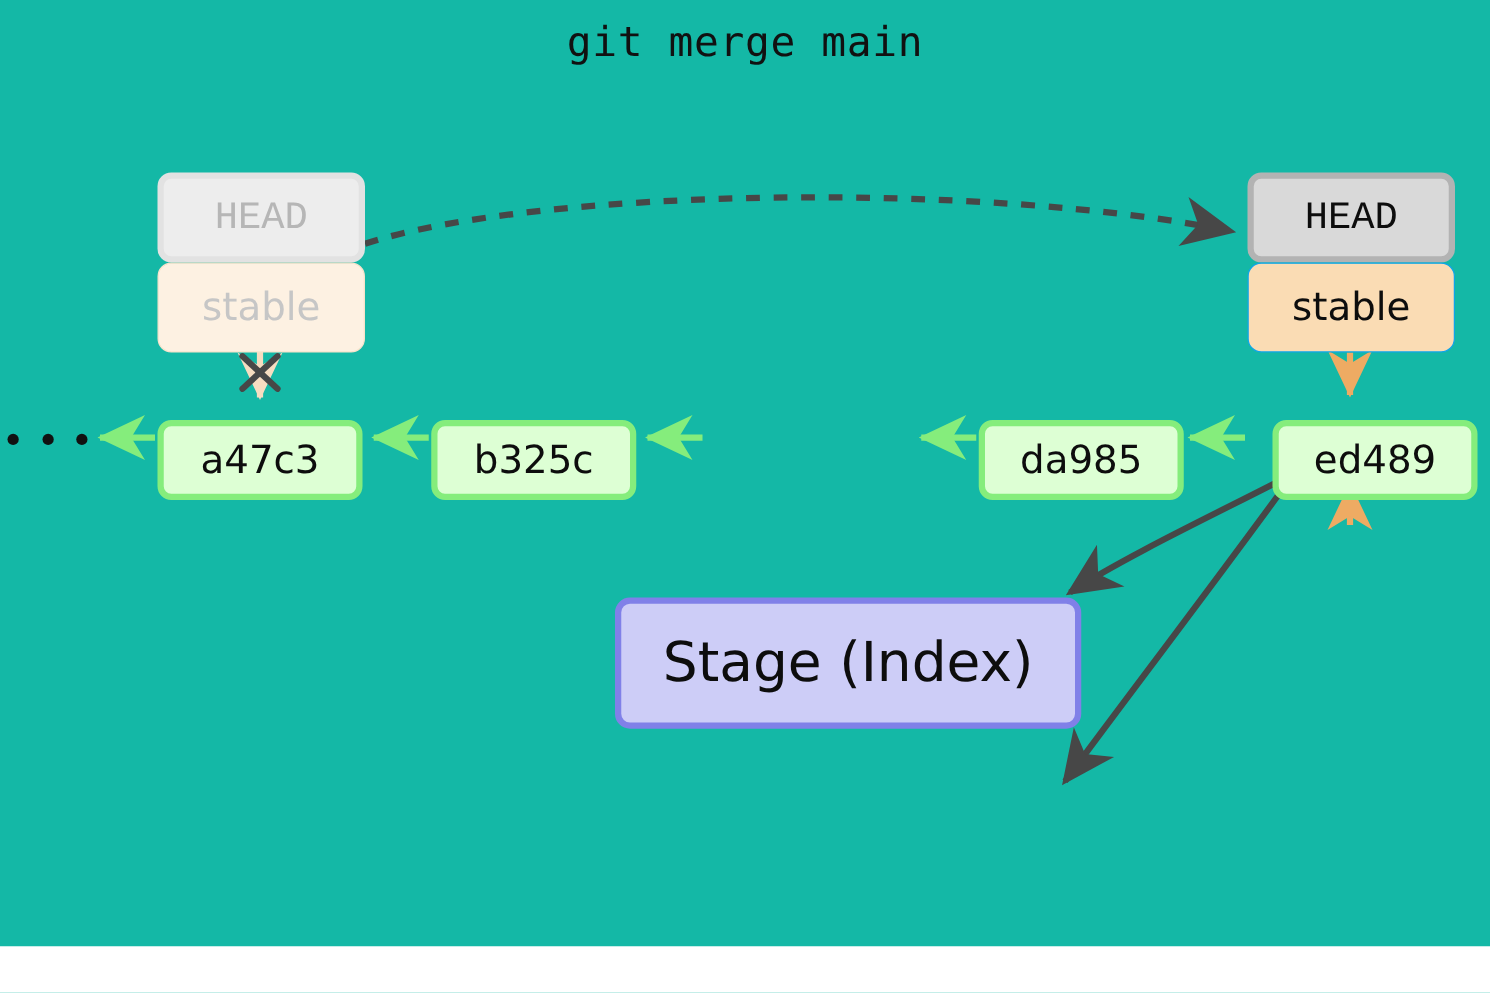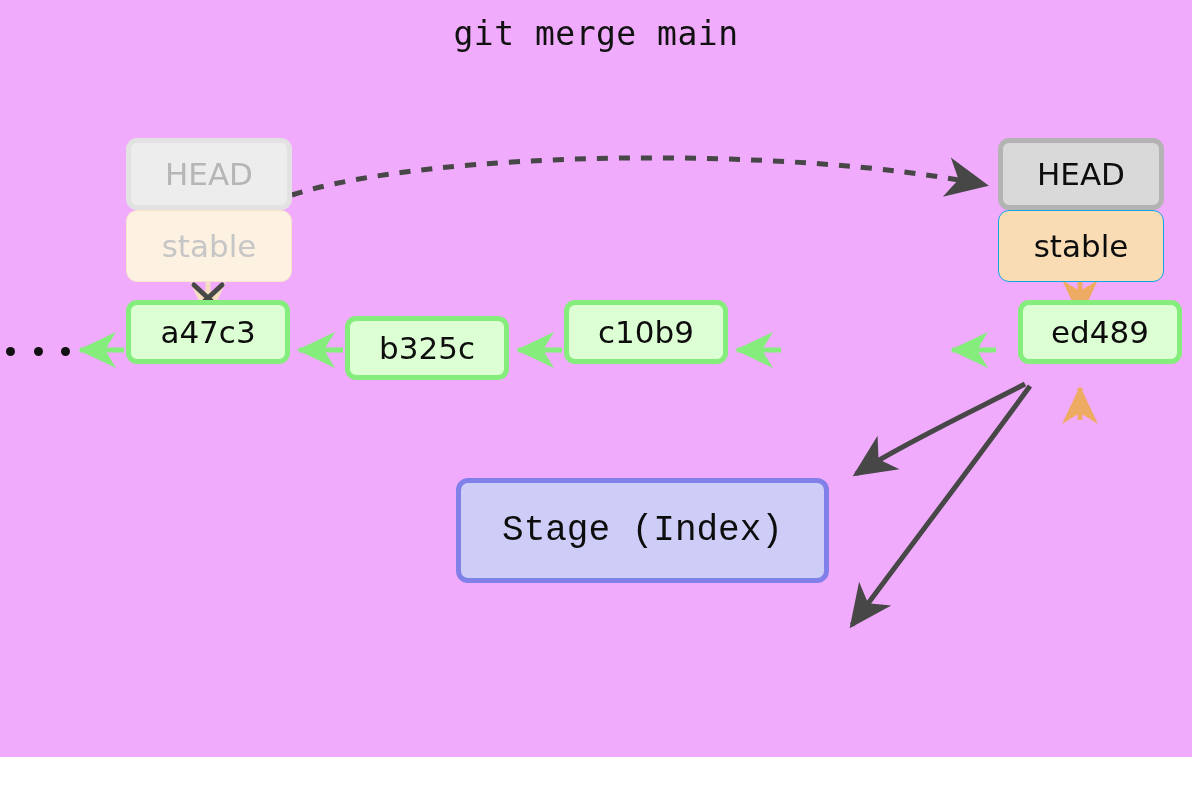--- a/index.html
+++ b/index.html
@@ -7,21 +7,21 @@
     width: 1192px;
     height: 794px;
     background: #ffffff;
     font-family: "DejaVu Sans", sans-serif;
     overflow: hidden;
   }
   #canvas {
     position: relative;
     width: 1192px;
     height: 757px;
-    background: #f0abfc;
+    background: #14b8a6;
   }
   #edges {
     position: absolute;
     left: 0; top: 0;
     width: 1192px; height: 794px;
     pointer-events: none;
     z-index: 1;
   }
   .node {
     position: absolute;
@@ -42,40 +42,41 @@
     font-size: 33px;
     color: #111111;
     letter-spacing: 0.5px;
     z-index: 3;
   }
 
   
   .commit {
     width: 164px;
     height: 64px;
-    top: 300px;
+    top: 336px;
     background: #ddffd4;
     border: 5px solid #85ed7c;
     border-radius: 11px;
     font-size: 31px;
     color: #0d0d0d;
     text-align: center;
   }
 
   
   .refbox {
     width: 166px;
     height: 72px;
     border-radius: 11px;
     font-size: 31px;
     color: #0d0d0d;
   }
   .head-box {
     background: #d9d9d9;
     border: 5px solid #b3b3b3;
+    font-family: Liberation Mono, monospace;
   }
   .branch-box {
     background: #fadcb4;
     border: 1px solid #0ea5e9;
   }
 
   
   .ghost.head-box {
     background: #ededed;
     border-color: #e2e2e2;
@@ -84,25 +85,24 @@
   .ghost.branch-box {
     background: #fdf1e2;
     border-color: #f8e3cb;
     color: #c6c6c6;
   }
 
   
   .area {
     width: 373px;
     height: 105px;
-    left: 456px;
+    left: 492px;
     border-radius: 12px;
-    font-size: 36px;
+    font-size: 44px;
     color: #0d0d0d;
-    font-family: Liberation Mono, monospace;
   }
   .stage-box {
     top: 478px;
     background: #cdcdf7;
     border: 5px solid #8080e8;
   }
   .wd-box {
     top: 635px;
     background: #f6cbcb;
     border: 5px solid #e99292;
@@ -181,25 +181,25 @@
 
   <div class="ellipsis">
     <span></span>
     <span></span>
     <span></span>
   </div>
 
   <div class="node commit" style="left:126px;">
     <span>a47c3</span>
   </div>
-  <div class="node commit" style="left:345px;margin-top:16px;">
+  <div class="node commit" style="left:345px;">
     <span>b325c</span>
   </div>
-  <div class="node commit" style="left:564px;">
-    <span>c10b9</span>
+  <div class="node commit" style="left:783px;">
+    <span>da985</span>
   </div>
   <div class="node commit" style="left:998px;margin-left:20px;">
     <span>ed489</span>
   </div>
 
   <div class="node refbox head-box ghost" style="left:126px; top:138px;">
     <span>HEAD</span>
   </div>
   <div class="node refbox branch-box ghost" style="left:126px; top:210px;">
     <span>stable</span>

